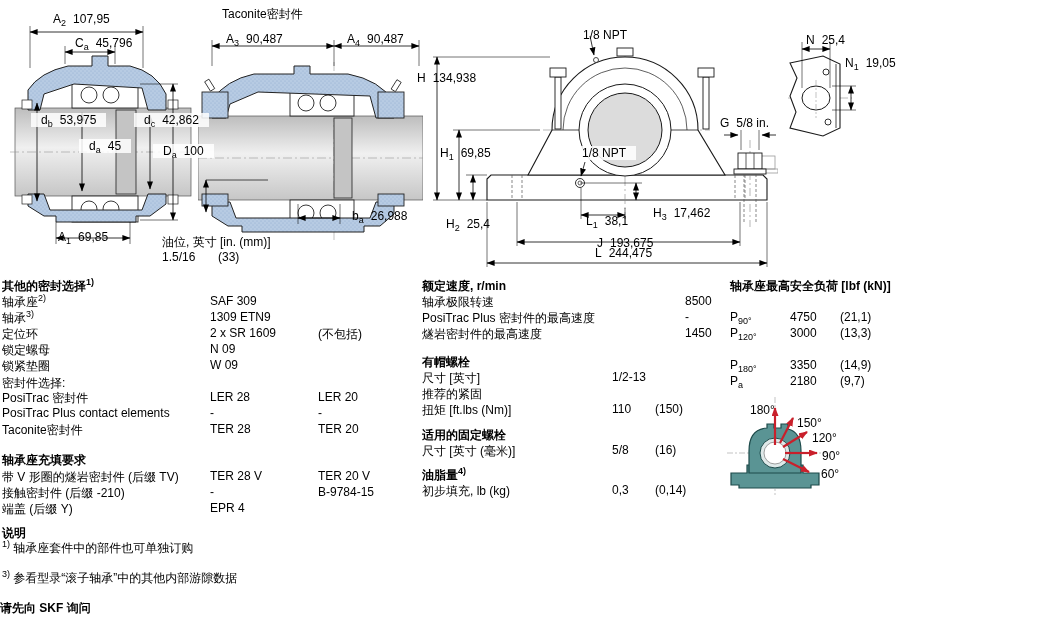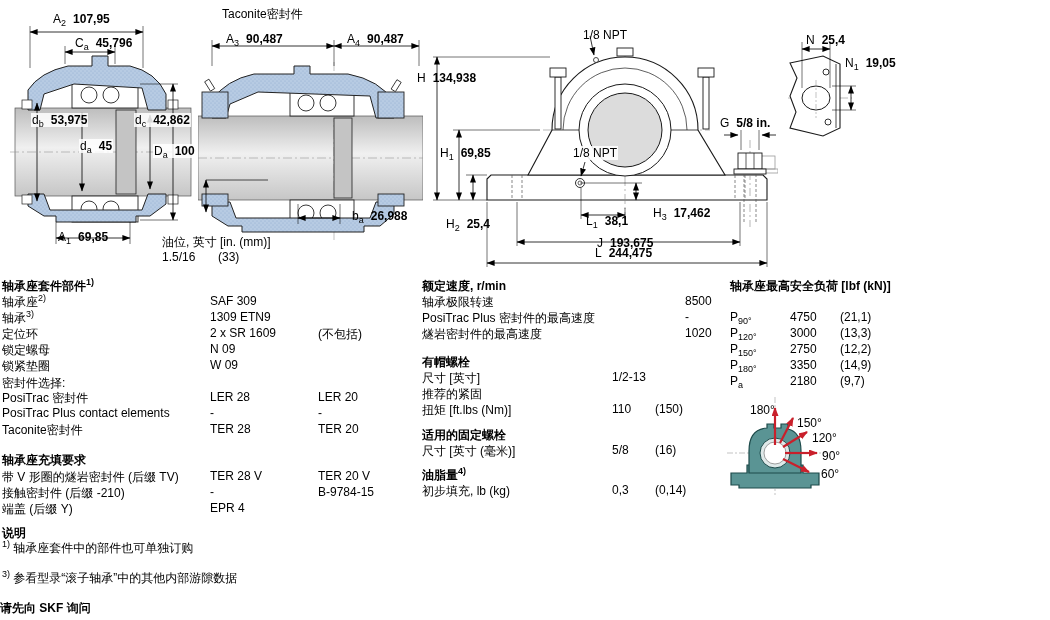--- a/index.html
+++ b/index.html
@@ -3,22 +3,22 @@
 <meta charset="utf-8">
 <style>
   html,body{margin:0;padding:0;background:#fff;}
   #page{position:relative;width:1050px;height:620px;background:#fff;overflow:hidden;
         font-family:"Liberation Sans","DejaVu Sans",sans-serif;font-size:12px;color:#000;}
   .abs{position:absolute;white-space:nowrap;}
   .b{font-weight:bold;}
   sup{font-size:9px;line-height:0;}
   sub{font-size:9px;line-height:0;}
   .dimlbl{position:absolute;white-space:nowrap;font-size:12px;}
-  .dimlbl .dv{margin-left:7px;font-weight:bold;}
-  .wbg{background:rgba(255,255,255,0.85);padding:0 1px;}
+  .dimlbl .dv{margin-left:7px;}
+  .wbg{background:rgba(255,255,255,0.85);padding:0 10px;}
   .row{position:absolute;height:15px;}
   .c{position:absolute;top:0;white-space:nowrap;}
   svg{position:absolute;}
 </style>
 </head>
 <body>
 
 <div id="page">
 
   <svg style="left:10px;top:10px" width="185" height="240" viewBox="0 0 185 240">
@@ -251,21 +251,21 @@
   <div class="dimlbl" style="left:720px;top:116px"><span>G</span><sub></sub><span class="dv">5/8 in.</span></div>
   <div class="dimlbl" style="left:446px;top:217px"><span>H</span><sub>2</sub><span class="dv">25,4</span></div>
   <div class="dimlbl" style="left:586px;top:214px"><span>L</span><sub>1</sub><span class="dv">38,1</span></div>
   <div class="dimlbl" style="left:653px;top:206px"><span>H</span><sub>3</sub><span class="dv">17,462</span></div>
   <div class="dimlbl" style="left:597px;top:236px"><span>J</span><sub></sub><span class="dv">193,675</span></div>
   <div class="dimlbl" style="left:595px;top:246px"><span>L</span><sub></sub><span class="dv">244,475</span></div>
 
   <div class="dimlbl" style="left:806px;top:33px"><span>N</span><sub></sub><span class="dv">25,4</span></div>
   <div class="dimlbl" style="left:845px;top:56px"><span>N</span><sub>1</sub><span class="dv">19,05</span></div>
 
-  <div class="abs b" style="left:2px;top:278px"><span>轴承座套件部件</span><sup>1)</sup></div>
+  <div class="abs b" style="left:2px;top:278px"><span>其他的密封选择</span><sup>1)</sup></div>
 
   <div class="row" style="left:2px;top:294px;width:420px">
     <span class="c" style="left:0"><span>轴承座</span><sup>2)</sup></span>
     <span class="c" style="left:208px">SAF 309</span>
   </div>
   <div class="row" style="left:2px;top:310px;width:420px">
     <span class="c" style="left:0"><span>轴承</span><sup>3)</sup></span>
     <span class="c" style="left:208px">1309 ETN9</span>
   </div>
   <div class="row" style="left:2px;top:326px;width:420px">
@@ -324,21 +324,21 @@
   <div class="row" style="left:422px;top:294px;width:300px">
     <span class="c" style="left:0">轴承极限转速</span>
     <span class="c" style="left:263px">8500</span>
   </div>
   <div class="row" style="left:422px;top:310px;width:300px">
     <span class="c" style="left:0">PosiTrac Plus 密封件的最高速度</span>
     <span class="c" style="left:263px">-</span>
   </div>
   <div class="row" style="left:422px;top:326px;width:300px">
     <span class="c" style="left:0">燧岩密封件的最高速度</span>
-    <span class="c" style="left:263px">1020</span>
+    <span class="c" style="left:263px">1450</span>
   </div>
 
   <div class="abs b" style="left:422px;top:354px">有帽螺栓</div>
   <div class="row" style="left:422px;top:370px;width:300px">
     <span class="c" style="left:0">尺寸 [英寸]</span>
     <span class="c" style="left:190px">1/2-13</span>
   </div>
   <div class="abs" style="left:422px;top:386px">推荐的紧固</div>
   <div class="row" style="left:422px;top:402px;width:300px">
     <span class="c" style="left:0">扭矩 [ft.lbs (Nm)]</span>
@@ -363,25 +363,20 @@
   <div class="abs b" style="left:730px;top:278px">轴承座最高安全负荷 [lbf (kN)]</div>
   <div class="row" style="left:730px;top:310px;width:200px">
     <span class="c" style="left:0"><span>P</span><sub>90°</sub></span>
     <span class="c" style="left:60px">4750</span>
     <span class="c" style="left:110px">(21,1)</span>
   </div>
   <div class="row" style="left:730px;top:326px;width:200px">
     <span class="c" style="left:0"><span>P</span><sub>120°</sub></span>
     <span class="c" style="left:60px">3000</span>
     <span class="c" style="left:110px">(13,3)</span>
-  </div>
-  <div class="row" style="left:730px;top:342px;width:200px">
-    <span class="c" style="left:0"><span>P</span><sub>150°</sub></span>
-    <span class="c" style="left:60px">2750</span>
-    <span class="c" style="left:110px">(12,2)</span>
   </div>
   <div class="row" style="left:730px;top:358px;width:200px">
     <span class="c" style="left:0"><span>P</span><sub>180°</sub></span>
     <span class="c" style="left:60px">3350</span>
     <span class="c" style="left:110px">(14,9)</span>
   </div>
   <div class="row" style="left:730px;top:374px;width:200px">
     <span class="c" style="left:0"><span>P</span><sub>a</sub></span>
     <span class="c" style="left:60px">2180</span>
     <span class="c" style="left:110px">(9,7)</span>

